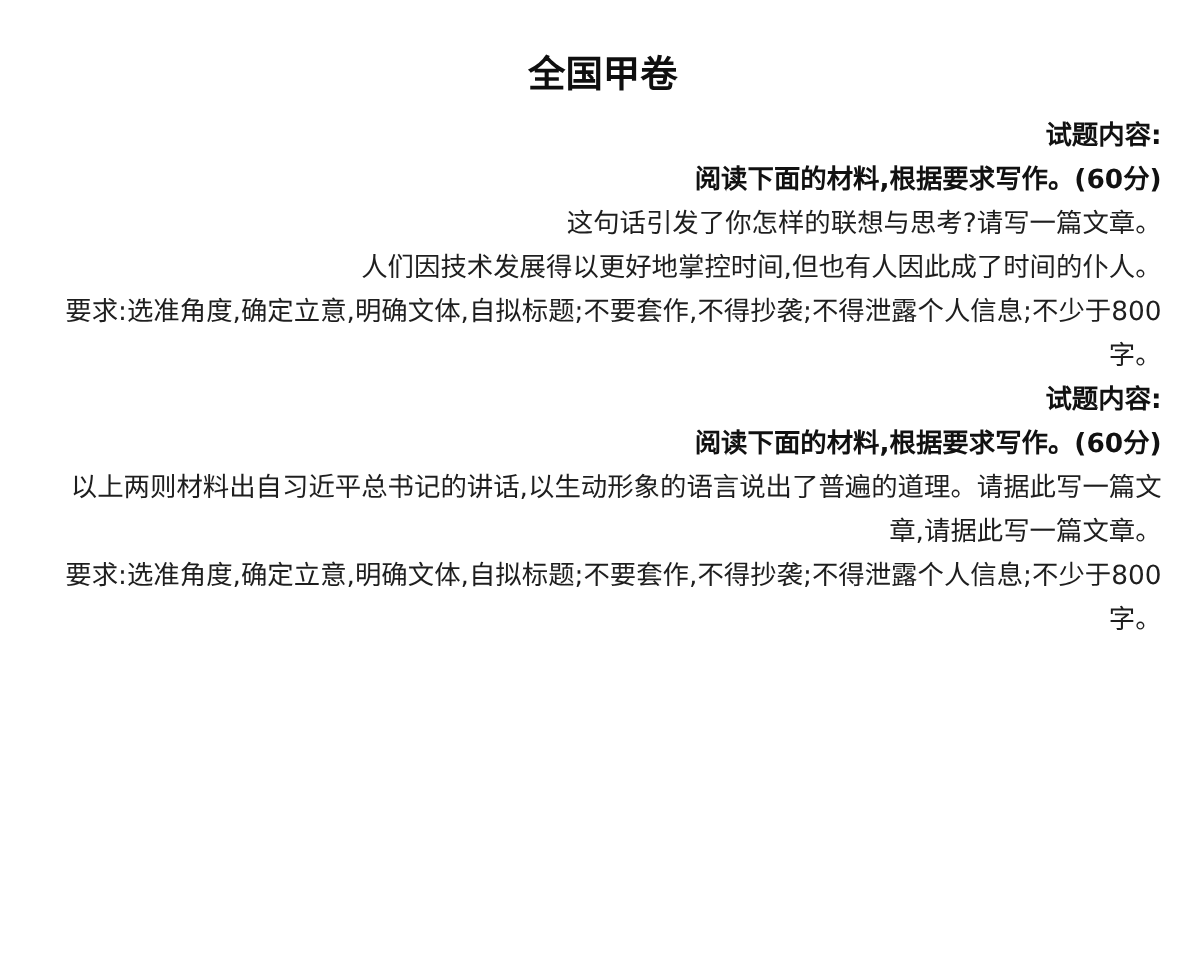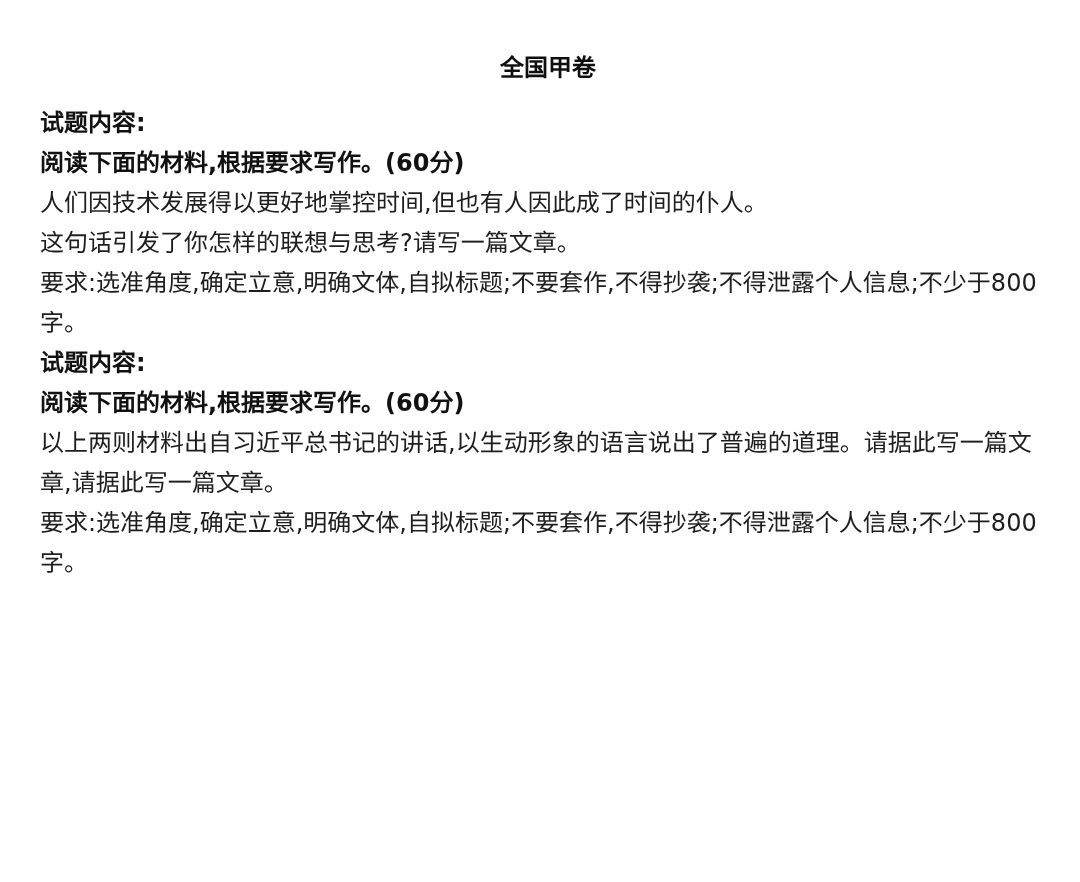--- a/index.html
+++ b/index.html
@@ -12,52 +12,52 @@
     width: 1080px;
     height: 882px;
     box-sizing: border-box;
     padding: 45px 24px 0 40px;
     font-family: "DejaVu Sans", "Liberation Sans", sans-serif;
     font-size: 24px;
     color: #1e1e1e;
     overflow: hidden;
   }
   .section-title {
-    font-size: 24px;
+    font-size: 34px;
     line-height: 47px;
     font-weight: 700;
     text-align: center;
     color: #0f0f0f;
     margin: 0 0 11px 0;
   }
   .section + .section .section-title {
     margin-top: 82px;
   }
   .para {
     margin: 0;
     line-height: 40px;
-    text-align: left;
+    text-align: right;
     word-break: break-all;
   }
   .para.bold {
     font-weight: 700;
     color: #111111;
   }
 </style>
 </head>
 <body>
 
 <main>
 
   <section class="section">
     <h2 class="section-title">全国甲卷</h2>
     <p class="para bold">试题内容:</p>
     <p class="para bold">阅读下面的材料,根据要求写作。(60分)</p>
+    <p class="para">这句话引发了你怎样的联想与思考?请写一篇文章。</p>
     <p class="para">人们因技术发展得以更好地掌控时间,但也有人因此成了时间的仆人。</p>
-    <p class="para">这句话引发了你怎样的联想与思考?请写一篇文章。</p>
     <p class="para">要求:选准角度,确定立意,明确文体,自拟标题;不要套作,不得抄袭;不得泄露个人信息;不少于800字。</p>
   </section>
 
   <section class="section">
     <p class="para bold">试题内容:</p>
     <p class="para bold">阅读下面的材料,根据要求写作。(60分)</p>
     <p class="para">以上两则材料出自习近平总书记的讲话,以生动形象的语言说出了普遍的道理。请据此写一篇文章,请据此写一篇文章。</p>
     <p class="para">要求:选准角度,确定立意,明确文体,自拟标题;不要套作,不得抄袭;不得泄露个人信息;不少于800字。</p>
   </section>
 

